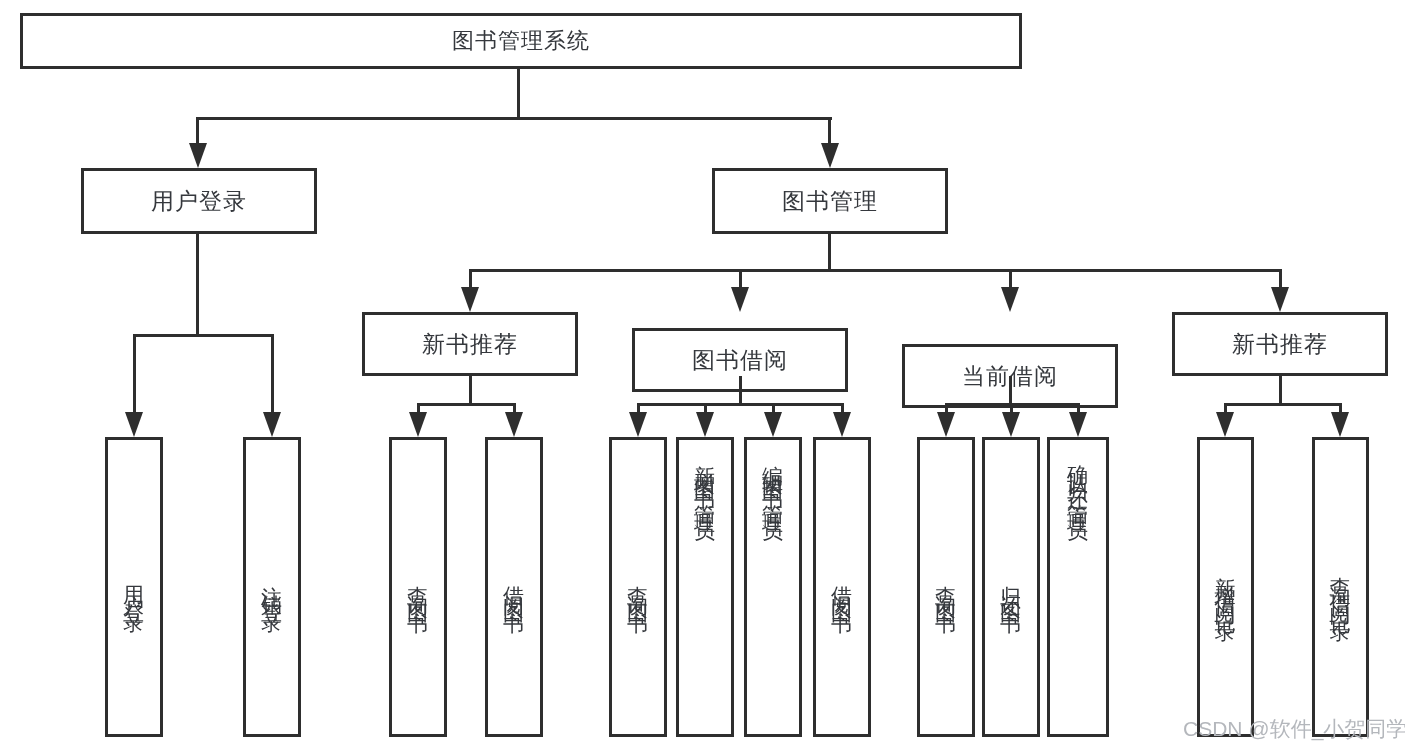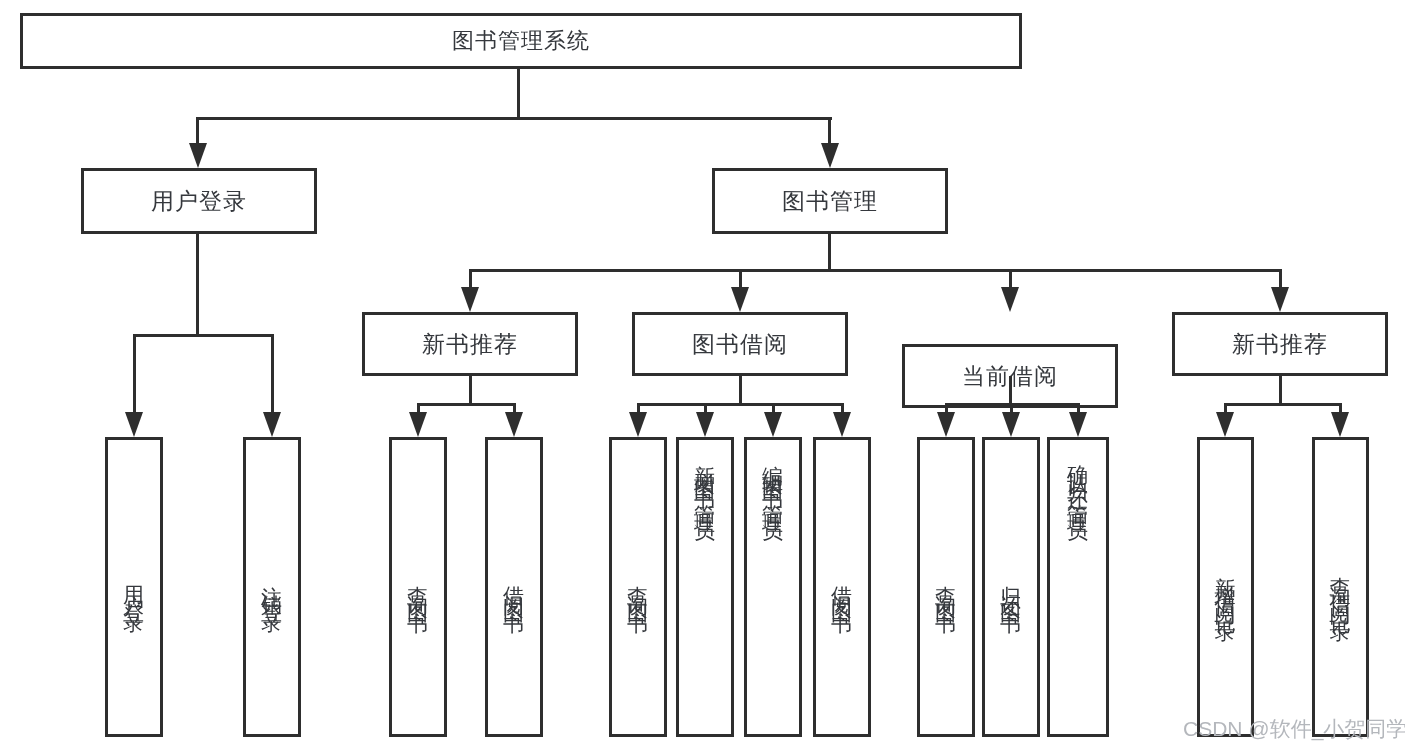--- a/index.html
+++ b/index.html
@@ -60,21 +60,21 @@
   <div class="node l2" style="left:81px;width:236px;">
     <span>用户登录</span>
   </div>
   <div class="node l2" style="left:712px;width:236px;align-items:center;">
     <span>图书管理</span>
   </div>
 
   <div class="node l3" style="left:362px;">
     <span>新书推荐</span>
   </div>
-  <div class="node l3" style="left:632px;">
+  <div class="node l3" style="left:632px;margin-top:16px;">
     <span>图书借阅</span>
   </div>
   <div class="node l3" style="left:902px;margin-top:32px;">
     <span>当前借阅</span>
   </div>
   <div class="node l3" style="left:1172px;">
     <span>新书推荐</span>
   </div>
 
   <div class="leaf" style="left:105px;width:58px;">

